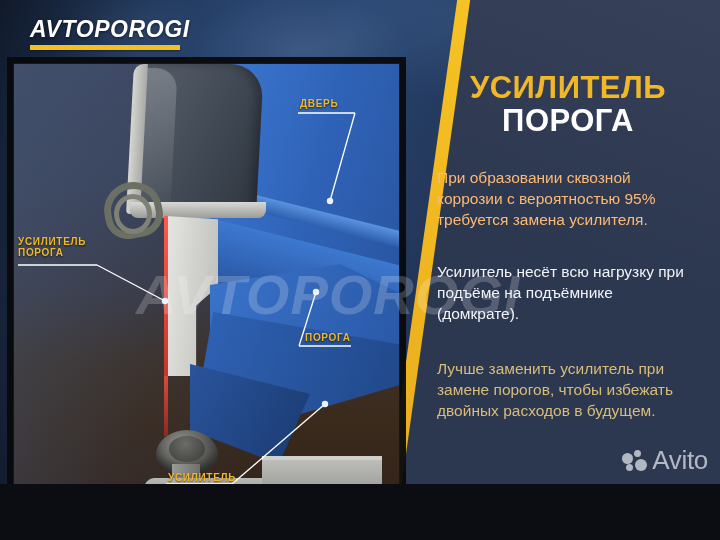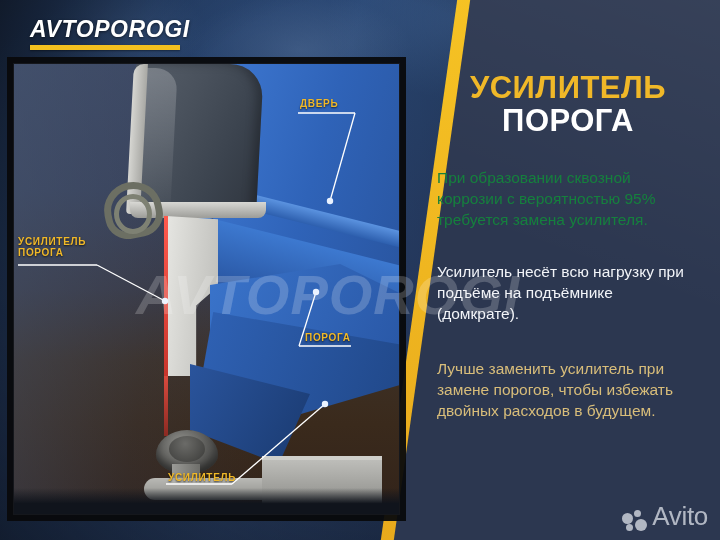--- a/index.html
+++ b/index.html
@@ -1,21 +1,21 @@
 <!DOCTYPE html>
 <html><head>
 <meta charset="utf-8">
 <style>
   html,body{margin:0;padding:0;}
   body{
     width:720px;height:540px;overflow:hidden;
     font-family:"Liberation Sans", sans-serif;
     background:#0b0d12;
   }
-  .stage{position:relative;width:720px;height:540px;overflow:hidden;background:#11151d;}
+  .stage{position:relative;width:720px;height:484px;overflow:hidden;background:#11151d;}
 
   
   .bg{position:absolute;inset:0;
     background:
       radial-gradient(120px 70px at 120px 30px, rgba(120,150,190,.35), rgba(120,150,190,0) 70%),
       radial-gradient(160px 80px at 300px 50px, rgba(150,175,210,.30), rgba(150,175,210,0) 70%),
       radial-gradient(200px 110px at 470px 20px, rgba(90,130,180,.40), rgba(90,130,180,0) 72%),
       linear-gradient(160deg,#2d4a78 0%, #22395d 28%, #223152 52%, #1d2943 70%, #1b2438 100%);
     filter:none;
   }
@@ -135,26 +135,26 @@
     font-style:italic;color:rgba(255,255,255,.20);letter-spacing:1px;
     white-space:nowrap;pointer-events:none;}
 
   
   .rcol{position:absolute;left:437px;top:72px;width:262px;}
   .title{font-size:31px;font-weight:bold;line-height:1.06;text-align:center;
     letter-spacing:.5px;}
   .title .t1{color:#f0b828;display:block;}
   .title .t2{color:#ffffff;display:block;}
   .para{font-size:15.5px;line-height:1.35;}
-  .p1{margin-top:30px;color:#15803d;}
+  .p1{margin-top:30px;color:#fdba74;}
   .p2{margin-top:32px;color:#f2f4f8;}
   .p3{margin-top:34px;color:#d8bd7a;}
 
   
-  .avito{position:absolute;right:12px;bottom:8px;display:flex;align-items:flex-end;
+  .avito{position:absolute;right:12px;bottom:8px;display:flex;align-items:center;
     gap:4px;opacity:.78;}
   .avito .dots{position:relative;width:26px;height:22px;}
   .avito .d{position:absolute;border-radius:50%;background:#d7dbe4;}
   .avito .d1{left:0;top:3px;width:11px;height:11px;}
   .avito .d2{left:12px;top:0;width:7px;height:7px;}
   .avito .d3{left:13px;top:9px;width:12px;height:12px;}
   .avito .d4{left:4px;top:14px;width:7px;height:7px;}
   .avito .aname{font-size:26px;color:#d7dbe4;font-weight:500;letter-spacing:-.3px;}
   .bottomfade{position:absolute;left:0;bottom:0;width:398px;height:26px;
     background:linear-gradient(180deg, rgba(16,20,28,0), #10141c 60%);}

